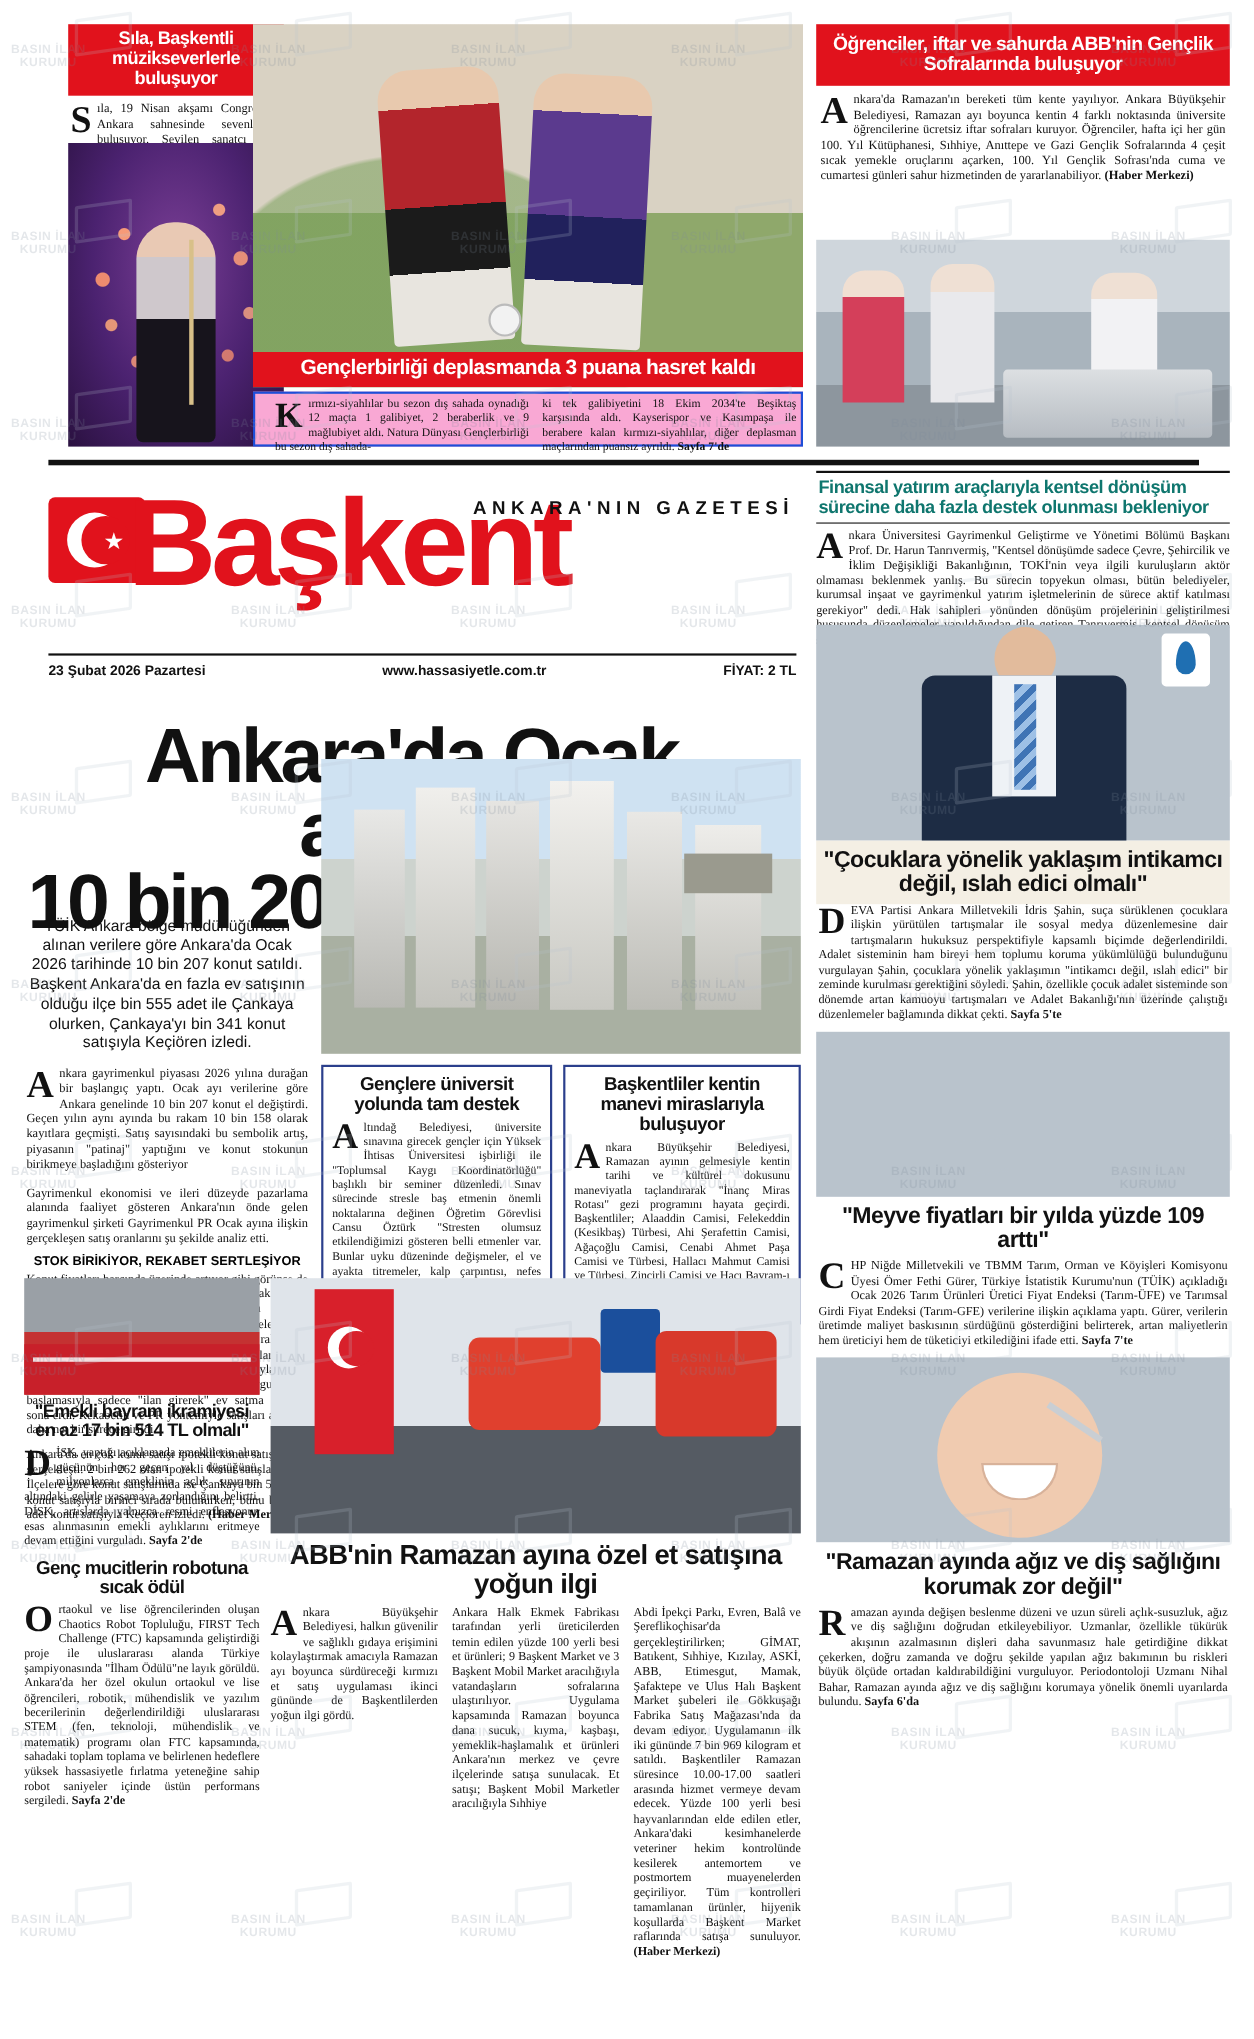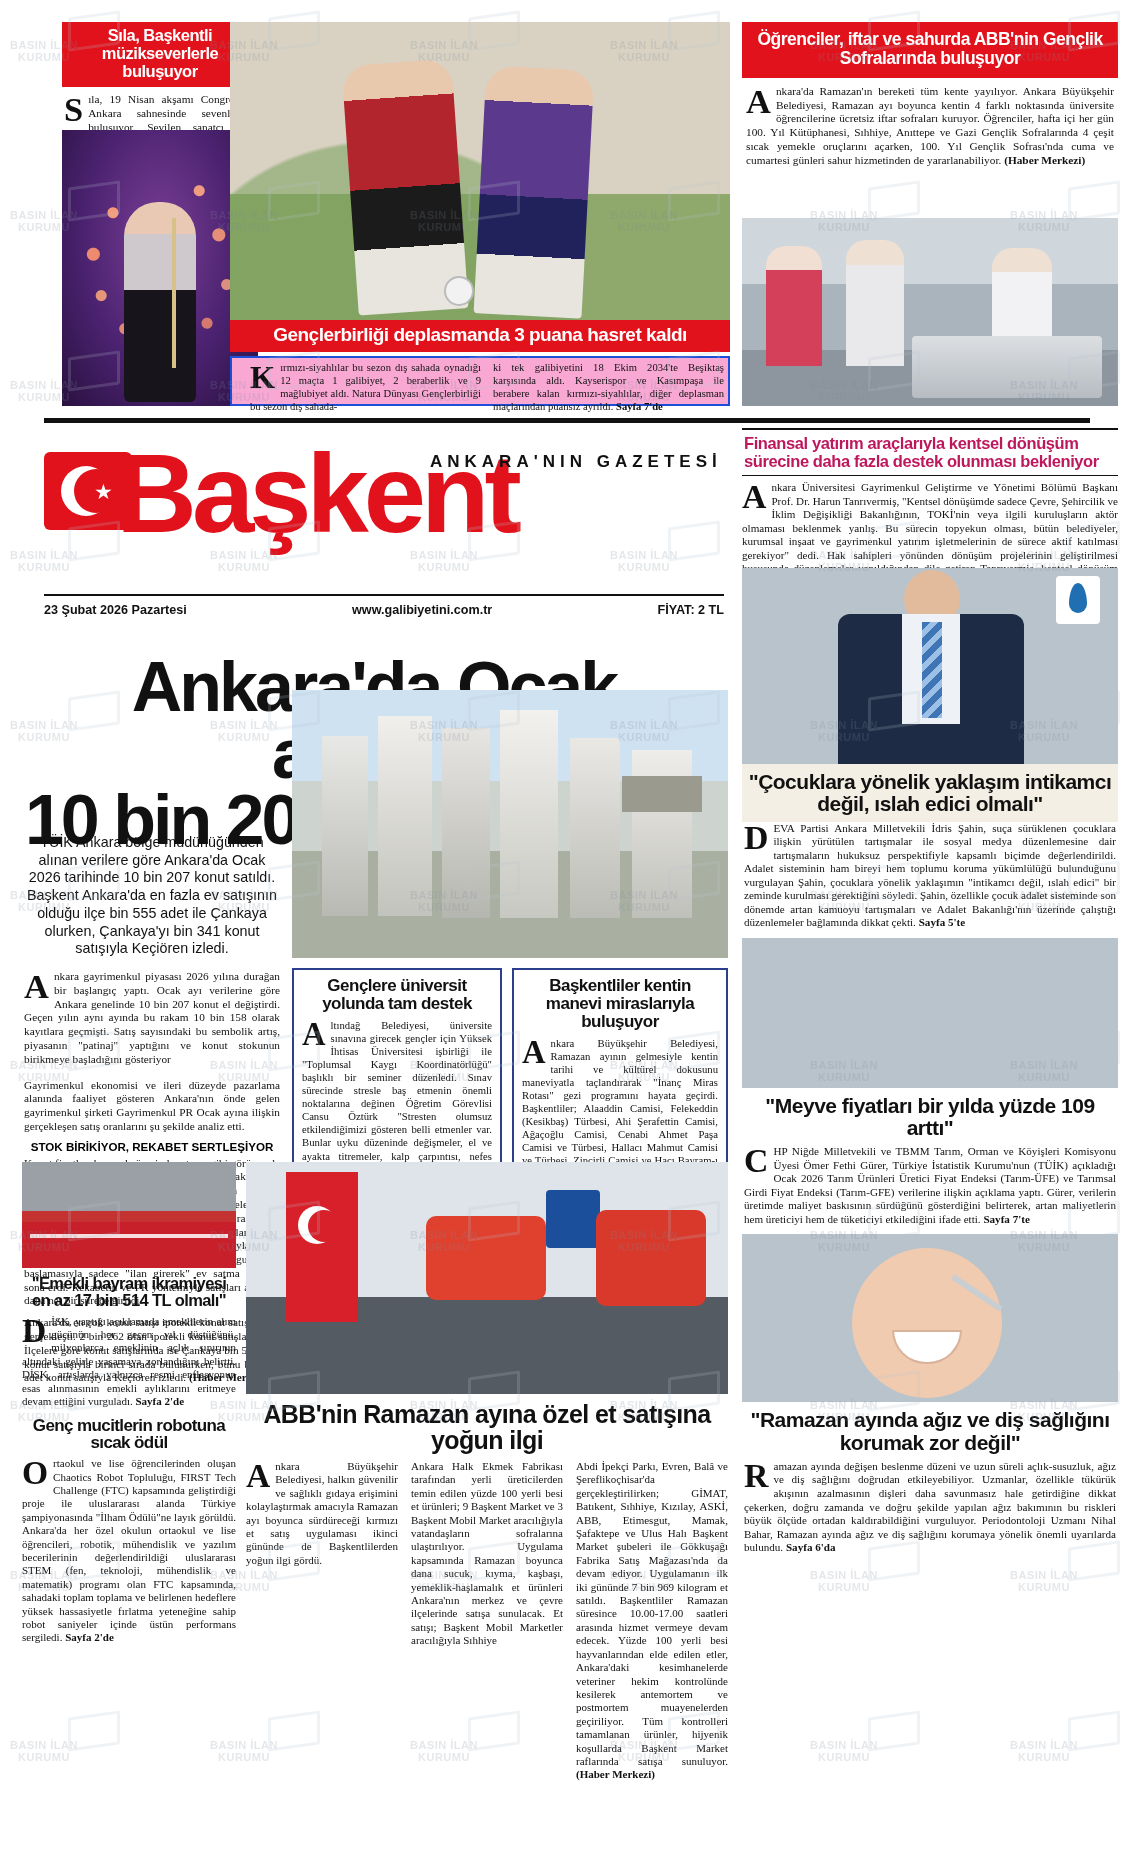--- a/index.html
+++ b/index.html
@@ -159,21 +159,21 @@
     letter-spacing: -5px; line-height: 1; white-space: nowrap;
   }
   .mh-tag {
     position: absolute; left: 386px; top: 22px;
     font-family: "Liberation Sans", sans-serif;
     font-weight: bold; font-size: 17px; color: #111; letter-spacing: 5px;
   }
   .mh-right { position: absolute; left: 742px; top: 10px; width: 376px; height: 146px; }
   .mh-right .hd {
     font-family: "Liberation Sans", sans-serif; font-weight: bold;
-    font-size: 16.5px; line-height: 1.1; color: #be185d; letter-spacing: -0.4px;
+    font-size: 16.5px; line-height: 1.1; color: #0f766e; letter-spacing: -0.4px;
     border-top: 2px solid #111; border-bottom: 1px solid #111;
     padding: 4px 2px 5px;
   }
   .mh-right .tx { font-size: 11.1px; padding-top: 5px; }
 
   .dateline {
     position: absolute; left: 44px; top: 176px; width: 680px; height: 26px;
     border-top: 2px solid #111; display: flex; align-items: center; justify-content: space-between;
     font-family: "Liberation Sans", sans-serif; font-weight: bold; font-size: 12.6px; color: #111;
     padding-top: 4px;
@@ -499,21 +499,21 @@
     <div class="mh-right">
       <div class="hd">Finansal yatırım araçlarıyla kentsel dönüşüm sürecine daha fazla destek olunması bekleniyor</div>
       <div class="tx body-txt dropcap">
         <span>Ankara Üniversitesi Gayrimenkul Geliştirme ve Yönetimi Bölümü Başkanı Prof. Dr. Harun Tanrıvermiş, "Kentsel dönüşümde sadece Çevre, Şehircilik ve İklim Değişikliği Bakanlığının, TOKİ'nin veya ilgili kuruluşların aktör olmaması beklenmek yanlış. Bu sürecin topyekun olması, bütün belediyeler, kurumsal inşaat ve gayrimenkul yatırım işletmelerinin de sürece aktif katılması gerekiyor" dedi. Hak sahipleri yönünden dönüşüm projelerinin geliştirilmesi hususunda düzenlemeler yapıldığından dile getiren Tanrıvermiş, kentsel dönüşüm sürecinde tapu kayıtlarına ilişkin "şerh" konulabileceğini bildirdi.</span>
         <span class="byline">Sayfa 5'te</span>
       </div>
     </div>
 
     <div class="dateline">
       <span>23 Şubat 2026 Pazartesi</span>
-      <span>www.galibiyetini.com.tr</span>
+      <span>www.hassasiyetle.com.tr</span>
       <span>FİYAT: 2 TL</span>
     </div>
   </div>
 
   <div class="mainhead">
     <div>Ankara'da Ocak ayında</div>
     <div>10 bin 207 konut satıldı</div>
   </div>
 
   <div class="lead-col">

